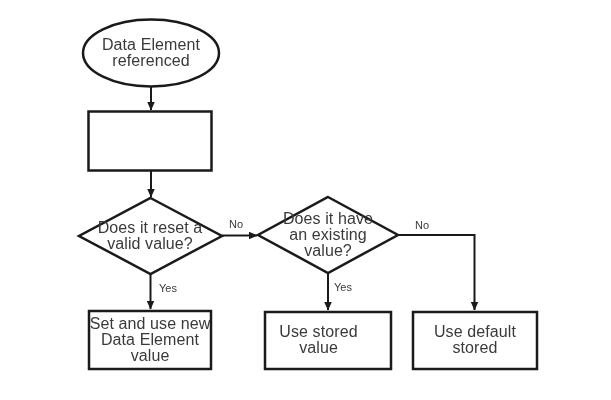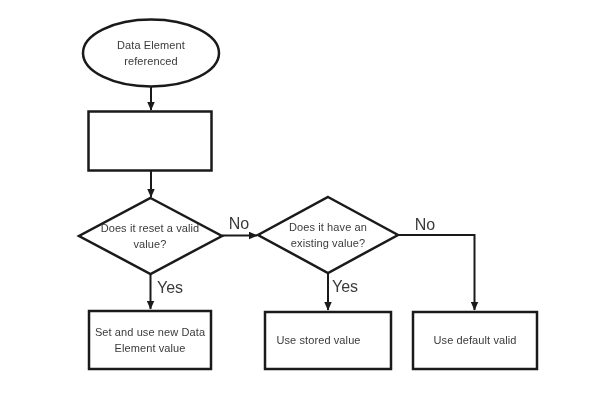--- a/index.html
+++ b/index.html
@@ -12,31 +12,30 @@
     font-family: "Liberation Sans", "DejaVu Sans", sans-serif;
     overflow: hidden;
   }
   .canvas svg { position: absolute; left: 0; top: 0; }
   .node-label {
     position: absolute;
     display: flex;
     align-items: center;
     justify-content: center;
     text-align: center;
-    font-size: 11px;
+    font-size: 16px;
     line-height: 16px;
     color: #3a3a3a;
     letter-spacing: 0.1px;
   }
   .edge-label {
     position: absolute;
     display: flex;
     align-items: center;
-    justify-content: center;
-    font-size: 16px;
+    font-size: 11px;
     line-height: 14px;
     color: #3a3a3a;
   }
   
   .lbl-start          { left: 96px;  top: 35px;  width: 110px; height: 36px; }
   .lbl-reset          { left: 93px;  top: 123px; width: 116px; height: 36px; }
   .lbl-valid-check    { left: 94px;  top: 218px; width: 112px; height: 36px; }
   .lbl-existing-check { left: 272px; top: 217px; width: 112px; height: 36px; }
   .lbl-set-new        { left: 89px;  top: 322px; width: 122px; height: 36px; }
   .lbl-use-stored     { left: 265px; top: 322px; width: 107px; height: 36px; }
@@ -84,21 +83,21 @@
   <div class="node-label lbl-set-new">
     <span>Set and use new Data Element value</span>
   </div>
   <div class="node-label lbl-existing-check">
     <span>Does it have an existing value?</span>
   </div>
   <div class="node-label lbl-use-stored">
     <span>Use stored value</span>
   </div>
   <div class="node-label lbl-use-default">
-    <span>Use default valid</span>
+    <span>Use default stored</span>
   </div>
 
   <div class="edge-label lbl-edge-no1">
     <span>No</span>
   </div>
   <div class="edge-label lbl-edge-yes1">
     <span>Yes</span>
   </div>
   <div class="edge-label lbl-edge-yes2">
     <span>Yes</span>

